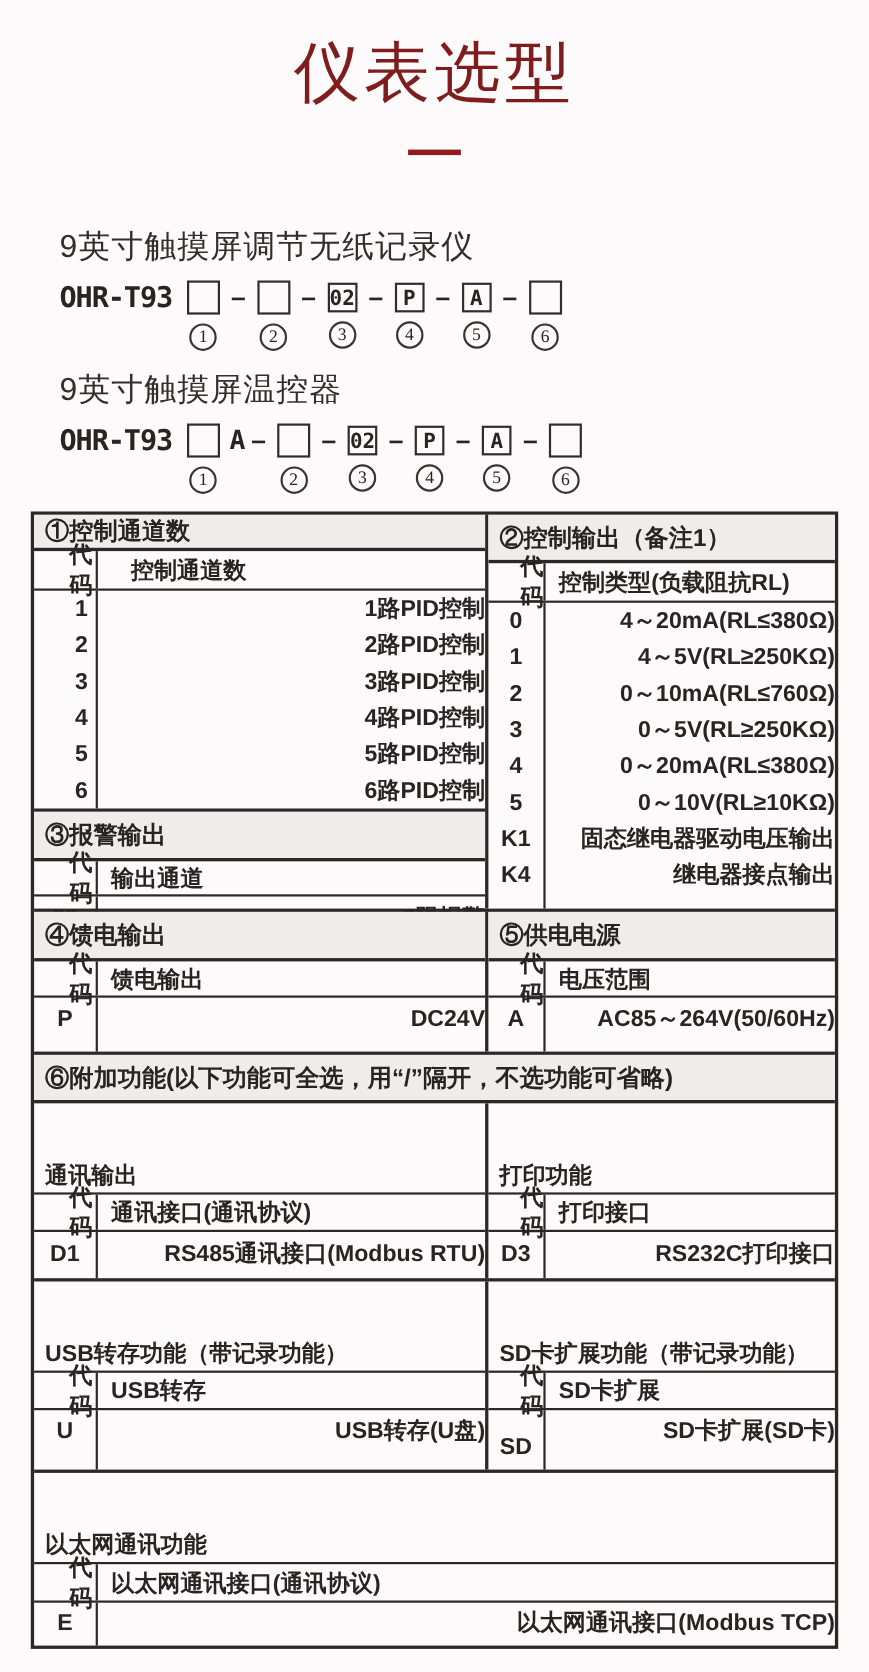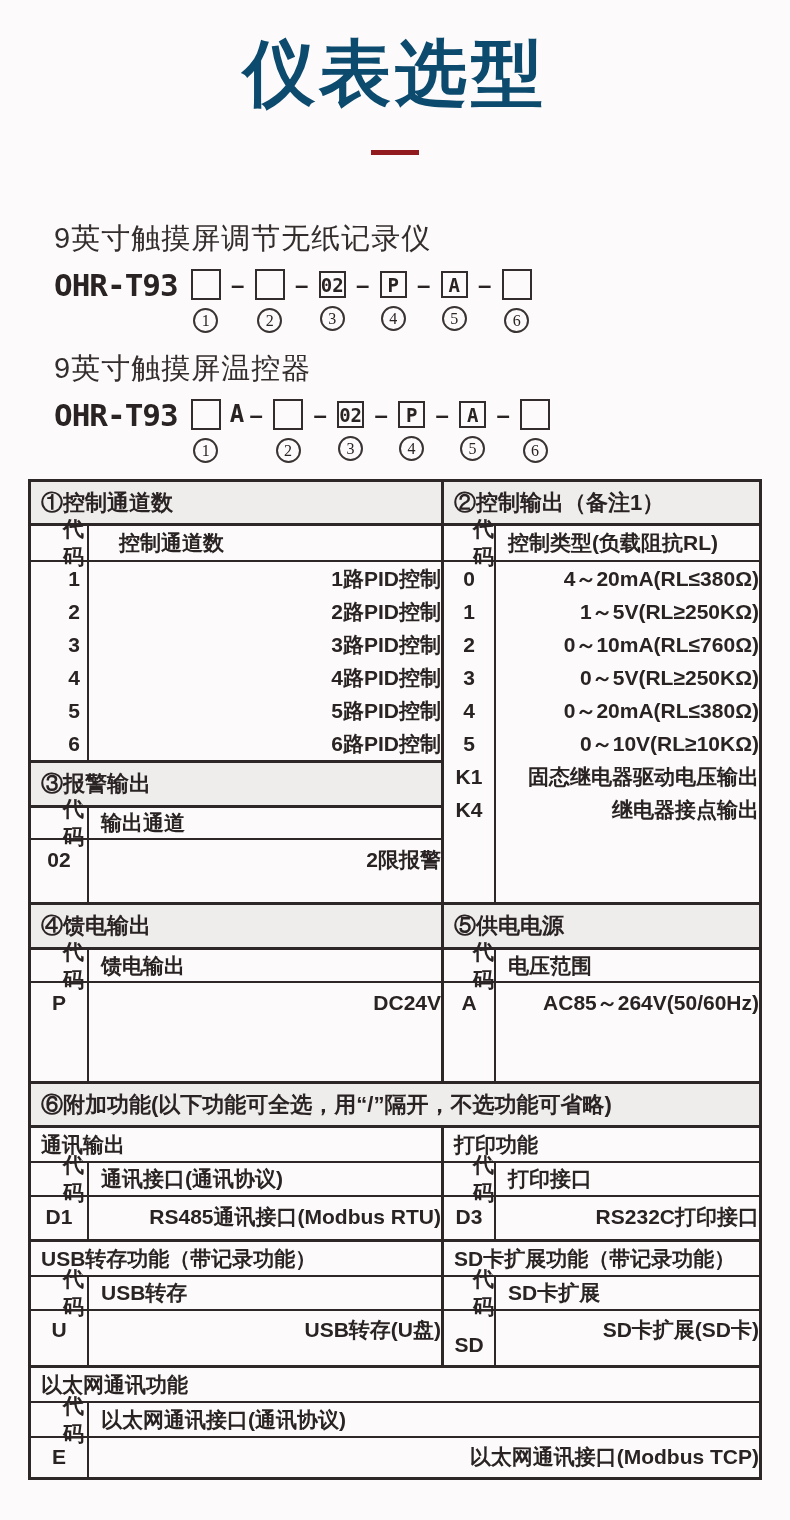--- a/index.html
+++ b/index.html
@@ -6,49 +6,49 @@
     --bd:#2e2727;
     --ink:#2a2323;
     --gray:#eeedeb;
     --bg:#fcfafa;
   }
   *{margin:0;padding:0;box-sizing:border-box;}
   html,body{width:790px;background:var(--bg);color:var(--ink);
     font-family:"Liberation Sans",sans-serif;}
   body{height:1520px;overflow:hidden;}
 
-  .page-title{margin-top:30px;text-align:center;font-size:72px;line-height:1.2;
-    font-weight:700;letter-spacing:4px;color:#0c4a6e;}
+  .page-title{margin-top:30px;text-align:center;font-size:60px;line-height:1.2;
+    font-weight:400;letter-spacing:4px;color:#7f1d1d;}
   .red-dash{width:48px;height:5px;background:#911b1e;margin:34px auto 0;}
 
   .products{margin:64px 0 0 54px;}
   .product-name{font-size:29px;font-weight:500;color:#332d2d;letter-spacing:1px;}
   .model-row{display:flex;align-items:flex-start;margin:10px 0 16px 0;}
   .model-prefix{font-family:"DejaVu Sans Mono",monospace;font-weight:700;
-    font-size:31px;line-height:32px;letter-spacing:-1px;margin-right:6px;}
+    font-size:26px;line-height:32px;letter-spacing:-1px;margin-right:6px;}
   .slot{display:flex;flex-direction:column;align-items:center;margin:0 7px;}
   .mbox{width:30px;height:31px;border:2px solid #332c2c;display:flex;
     align-items:center;justify-content:center;
     font-family:"DejaVu Sans Mono",monospace;font-weight:700;font-size:19px;}
   .mbox.small{width:27px;height:27px;margin-top:2px;}
   .circ{width:25px;height:25px;border:2px solid #3a3333;border-radius:50%;
     margin-top:8px;display:flex;align-items:center;justify-content:center;
     font-family:"Liberation Serif",serif;font-size:16px;font-weight:400;}
   .mdash{width:16px;text-align:center;font-weight:700;font-size:24px;
     line-height:31px;margin:0 2px;}
   .after-letter{font-family:"DejaVu Sans Mono",monospace;font-weight:700;
     font-size:24px;line-height:31px;margin:0 2px;}
 
   .big-table{width:734px;margin:12px auto 0;border:3px solid var(--bd);
     font-size:21px;font-weight:700;}
-  .row1{display:flex;height:420px;}
+  .row1{display:flex;height:358px;}
   .row1-left{width:413px;border-right:3px solid var(--bd);display:flex;
     flex-direction:column;}
   .row1-right{flex:1;display:flex;flex-direction:column;}
-  .row2{display:flex;height:179px;border-top:3px solid var(--bd);}
+  .row2{display:flex;height:130px;border-top:3px solid var(--bd);}
   .row2-left{width:413px;border-right:3px solid var(--bd);display:flex;
     flex-direction:column;}
   .row2-right{flex:1;display:flex;flex-direction:column;}
   .row3{border-top:3px solid var(--bd);}
 
   .sec-header{background:var(--gray);border-bottom:3px solid var(--bd);
     height:44px;display:flex;align-items:center;padding:0 10px;font-size:22px;}
   .hdr-row{display:flex;border-bottom:2px solid var(--bd);height:36px;
     align-items:center;}
   .code-head{width:58px;text-align:center;align-self:stretch;display:flex;
@@ -60,21 +60,21 @@
     flex-direction:column;text-align:center;flex-shrink:0;}
   .descs{flex:1;display:flex;flex-direction:column;text-align:right;}
   .cell{height:33px;line-height:33px;white-space:nowrap;}
   .descs .cell{padding-left:12px;}
   .indent .cell{padding-left:30px;}
   .alarm-sec{border-top:3px solid var(--bd);display:flex;flex-direction:column;
     flex:1;}
   .alarm-sec .sec-header,.row2 .sec-header{height:45px;}
 
   .group-row{border-bottom:2px solid var(--bd);height:35px;display:flex;
-    align-items:center;padding:0 10px;white-space:nowrap;}
+    align-items:center;padding:0 10px;white-space:nowrap;margin-top:48px;}
   .sub3{display:flex;}
   .sub3-left{width:413px;border-right:3px solid var(--bd);display:flex;
     flex-direction:column;}
   .sub3-right{flex:1;display:flex;flex-direction:column;}
   .sub3 .hdr-row{height:34px;}
   .sub3 .data-wrap{height:42px;}
   .sub3 .cell{height:42px;line-height:40px;}
   .sec-divider{border-top:3px solid var(--bd);}
   .eth .hdr-row{height:35px;}
   .eth .data-wrap{height:39px;}
@@ -215,21 +215,21 @@
           <span class="cell">1</span>
           <span class="cell">2</span>
           <span class="cell">3</span>
           <span class="cell">4</span>
           <span class="cell">5</span>
           <span class="cell">K1</span>
           <span class="cell">K4</span>
         </div>
         <div class="descs">
           <span class="cell">4～20mA(RL≤380Ω)</span>
-          <span class="cell">1～5V(RL≥250KΩ)</span>
+          <span class="cell">4～5V(RL≥250KΩ)</span>
           <span class="cell">0～10mA(RL≤760Ω)</span>
           <span class="cell">0～5V(RL≥250KΩ)</span>
           <span class="cell">0～20mA(RL≤380Ω)</span>
           <span class="cell">0～10V(RL≥10KΩ)</span>
           <span class="cell">固态继电器驱动电压输出</span>
           <span class="cell">继电器接点输出</span>
         </div>
       </div>
     </div>
   </div>

